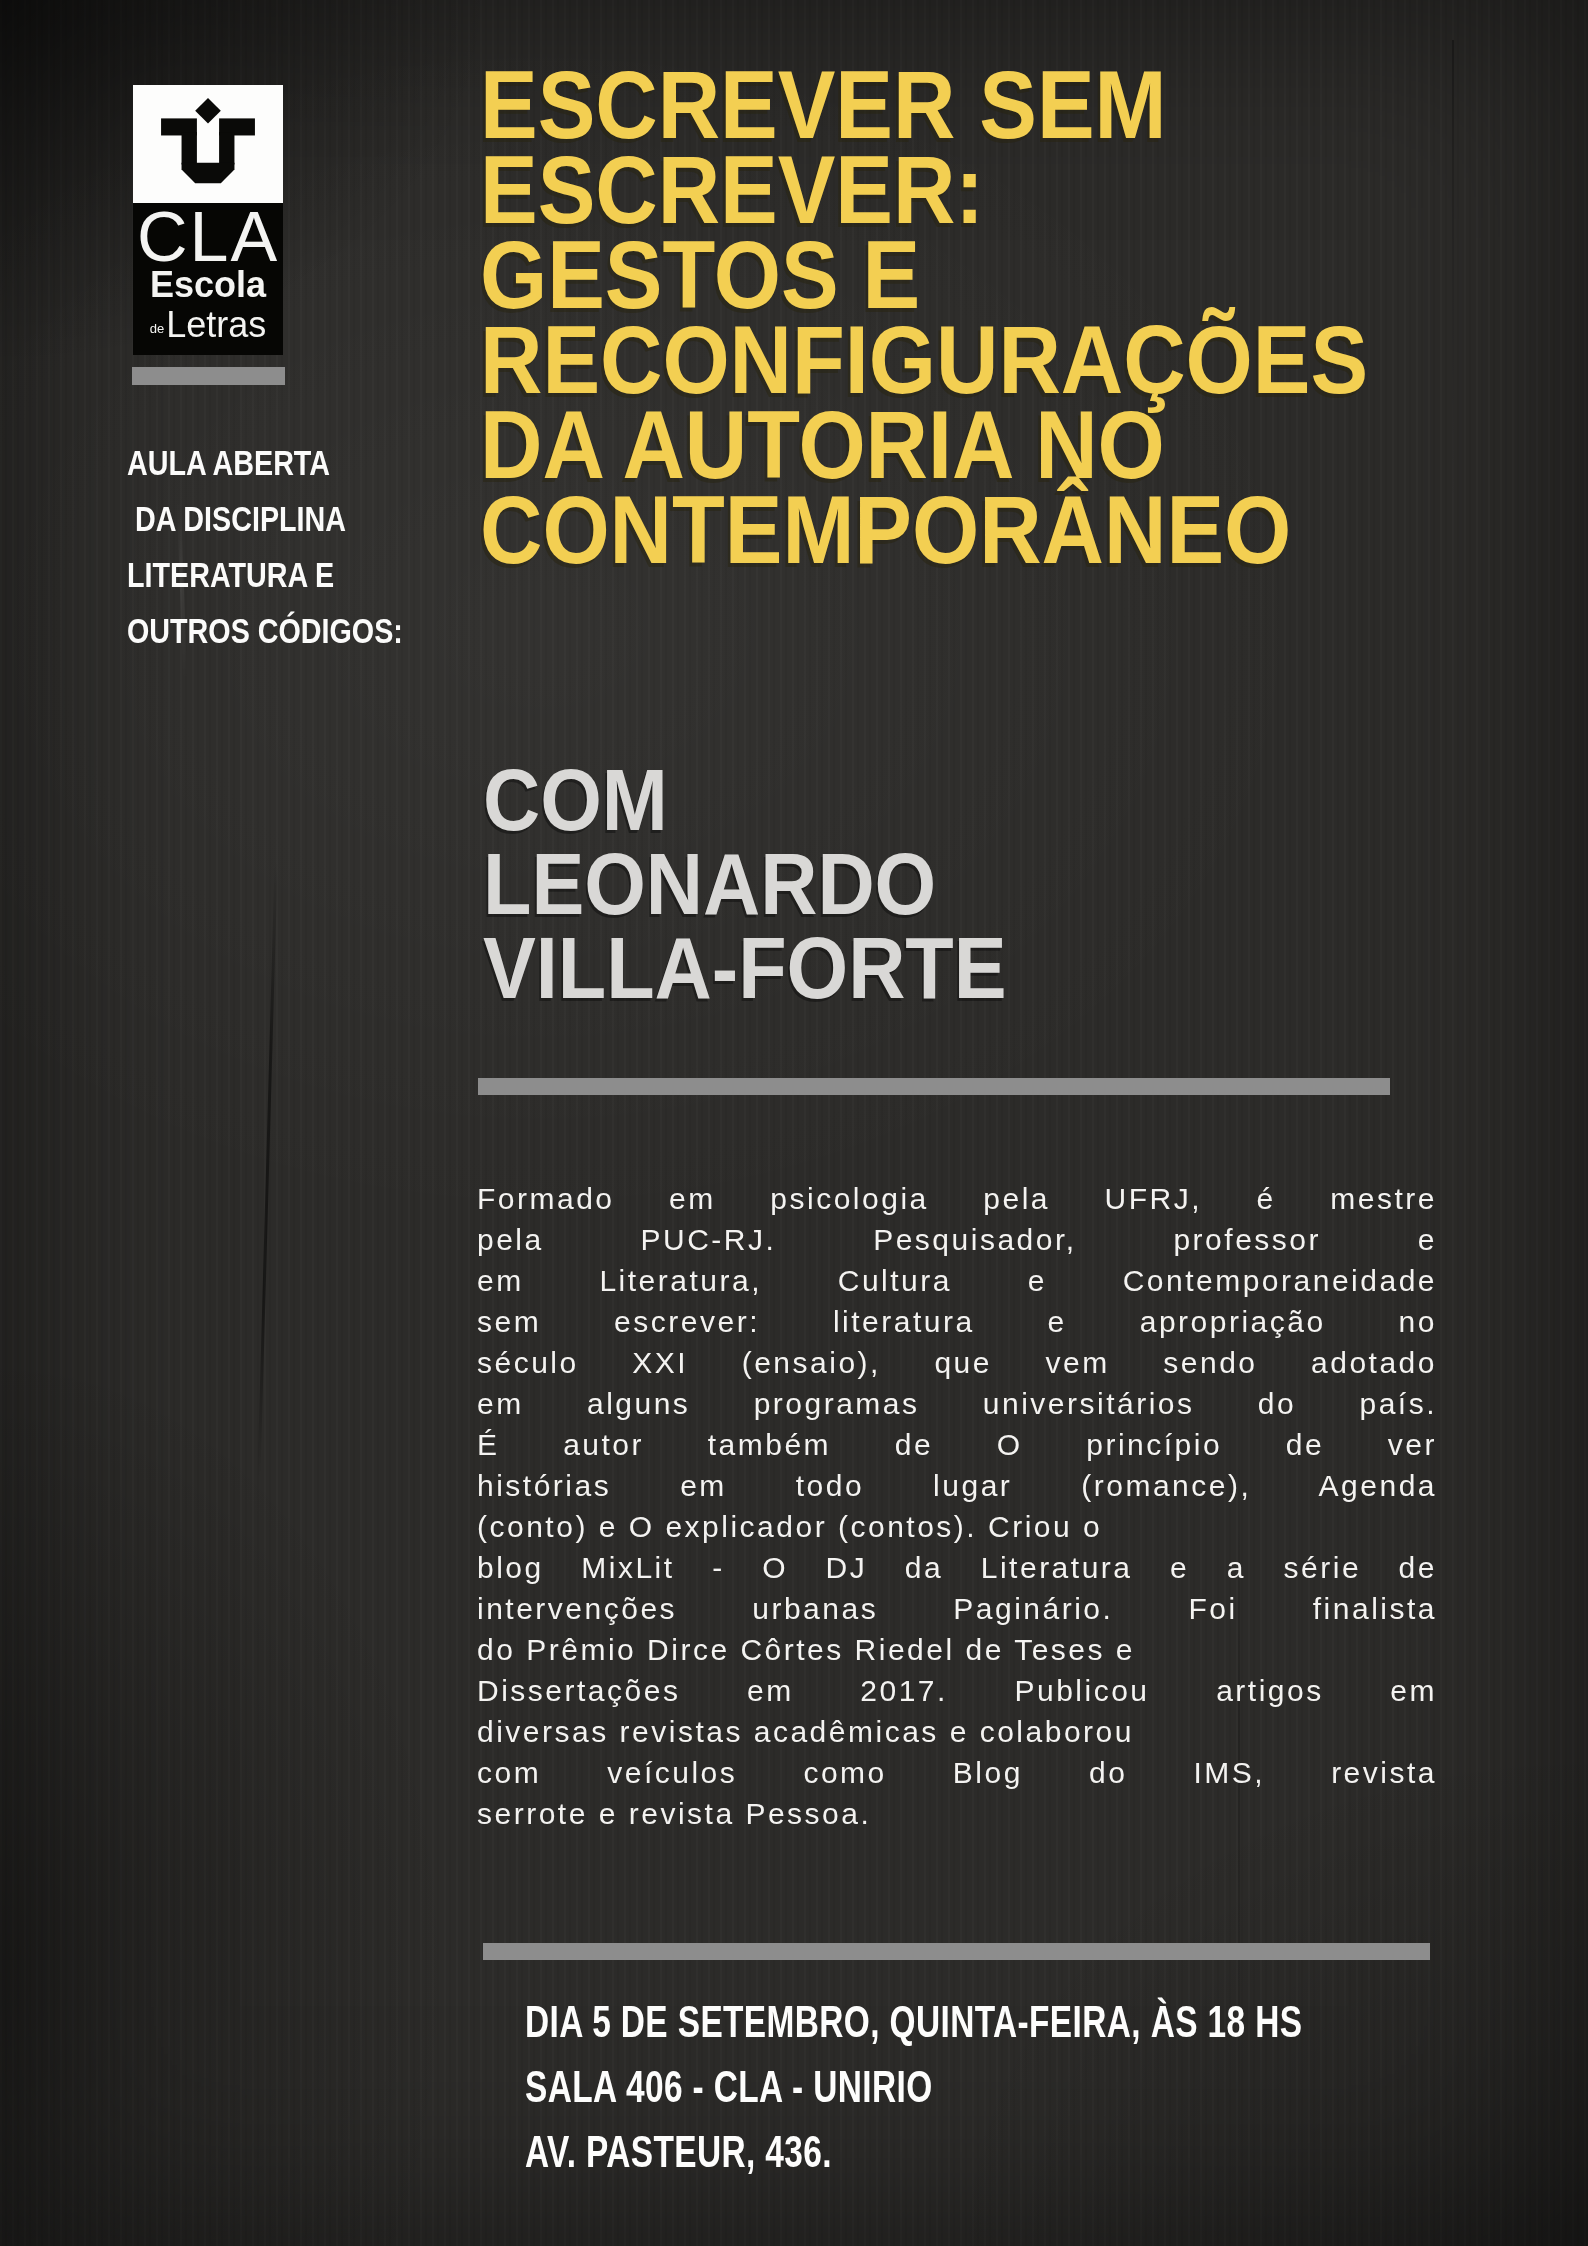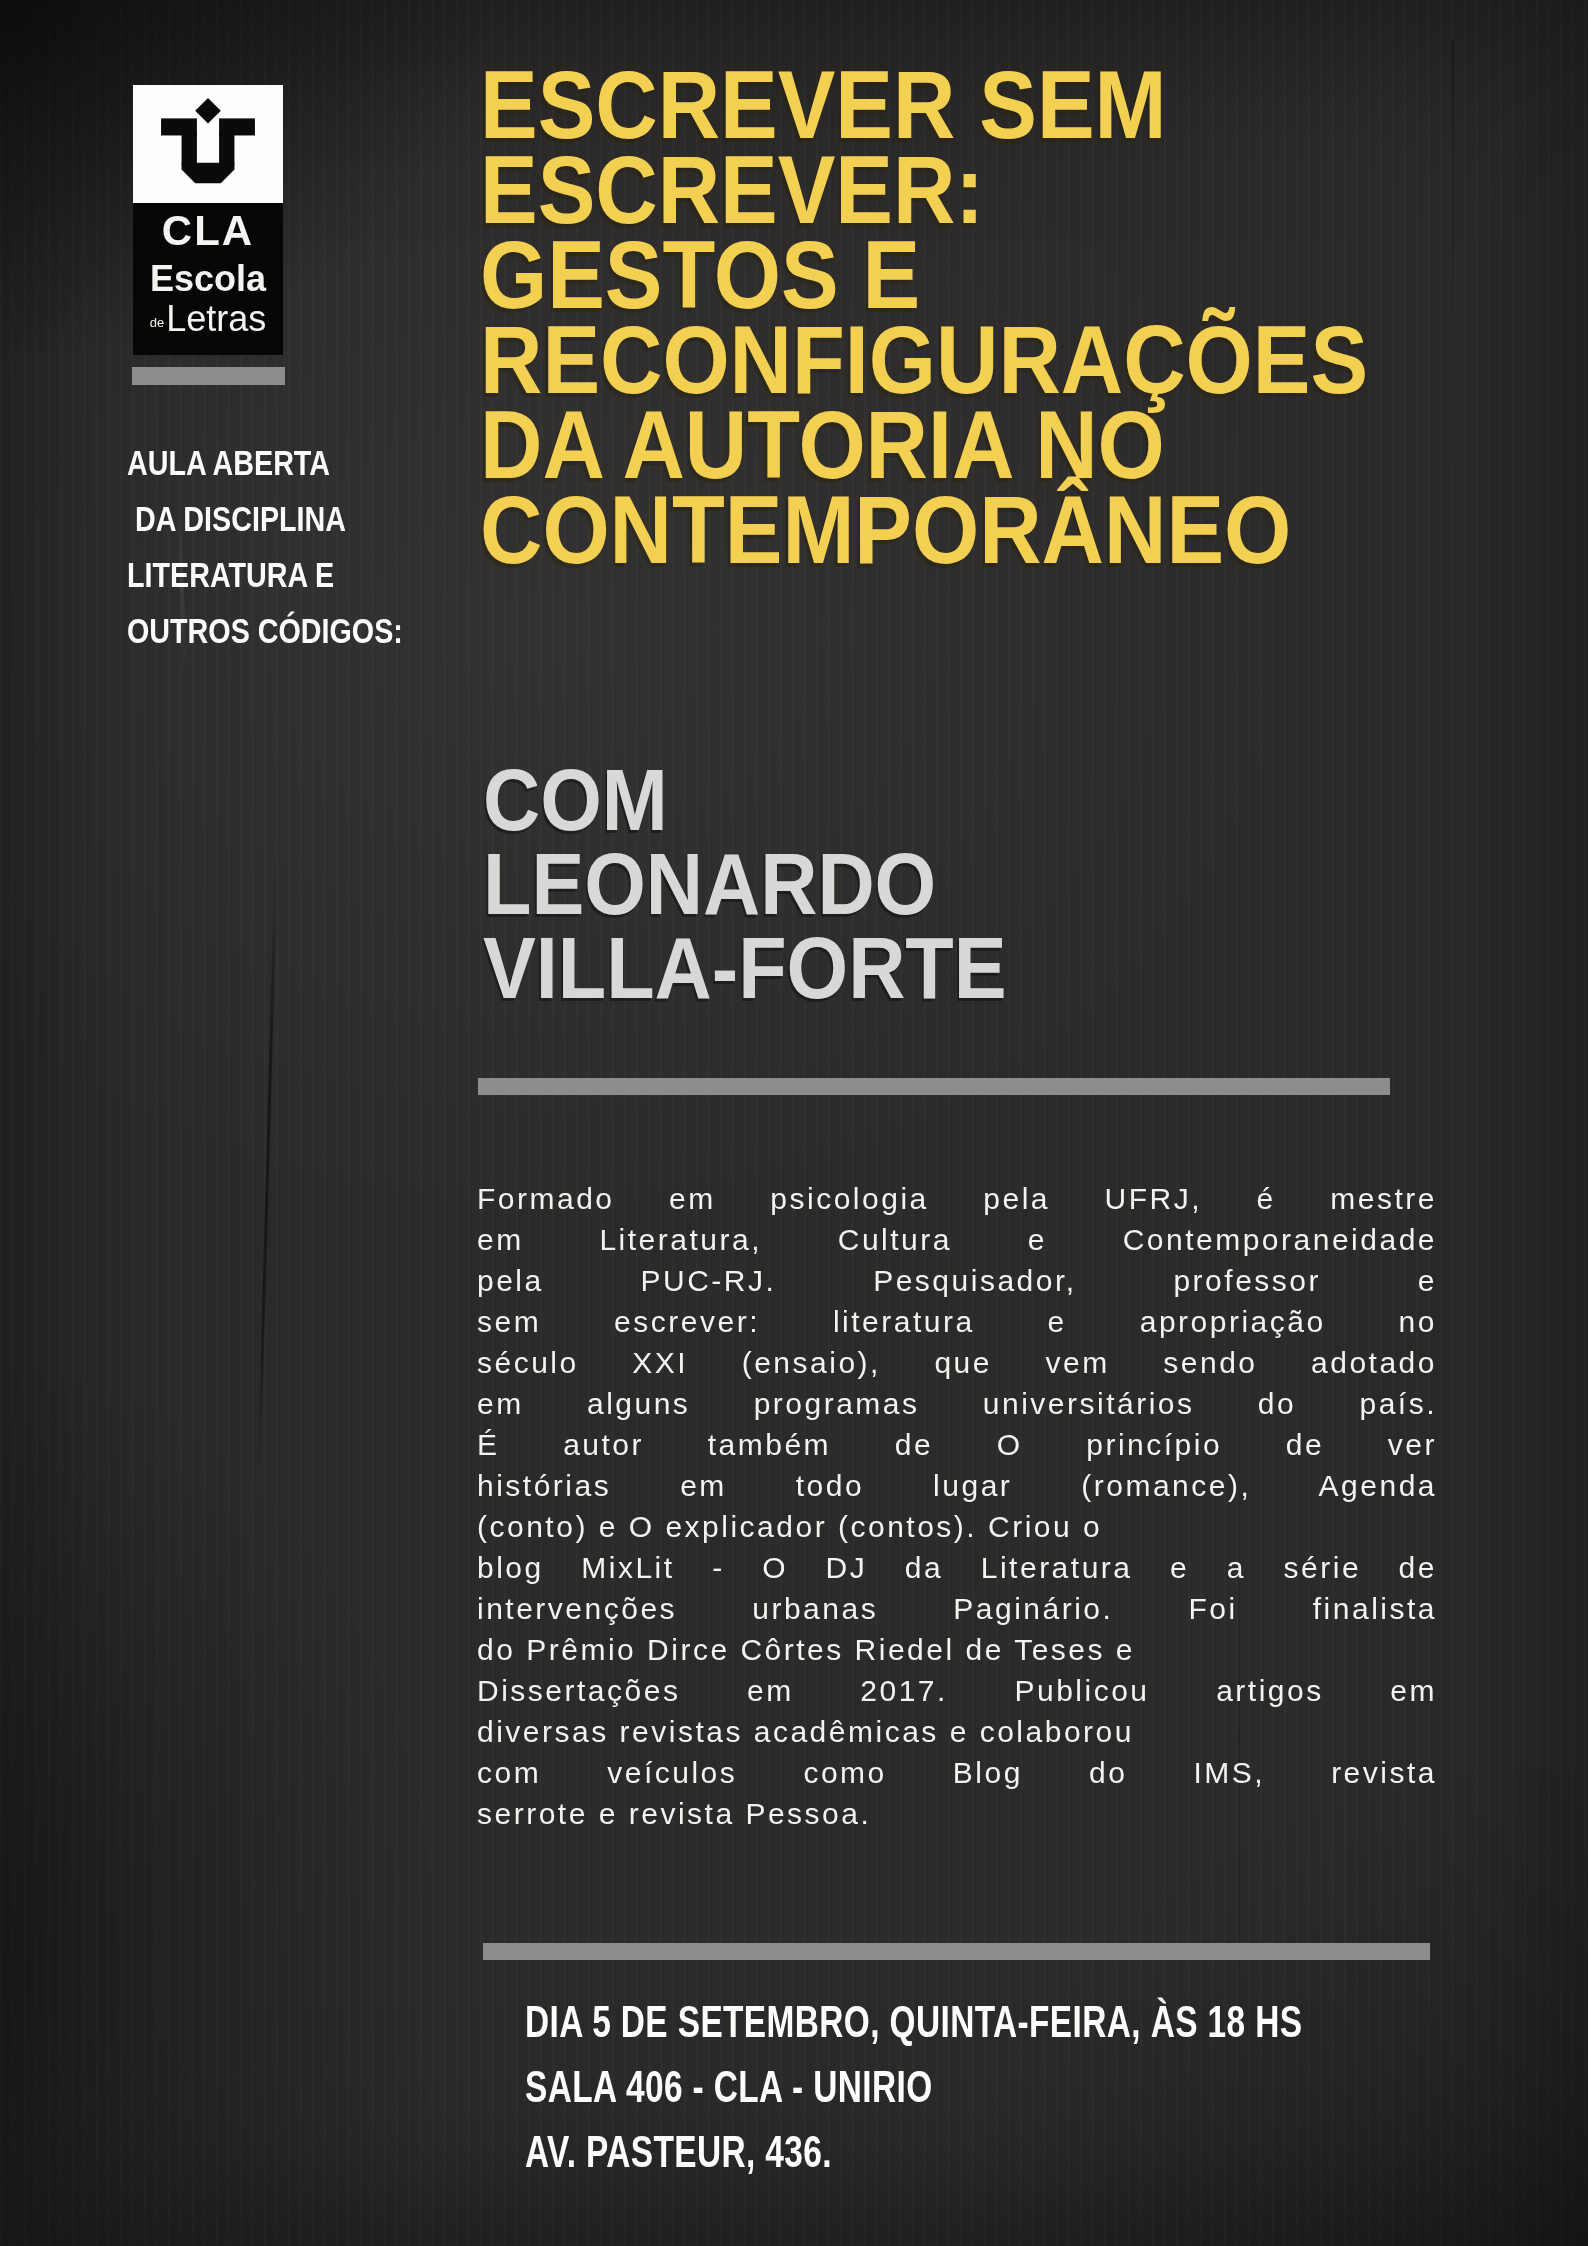--- a/index.html
+++ b/index.html
@@ -35,21 +35,21 @@
     background:linear-gradient(180deg,rgba(0,0,0,0) ,rgba(0,0,0,0.2) 40%,rgba(0,0,0,0) 100%);}
   .scuff1{left:180px;top:500px;width:4px;height:180px;
     background:linear-gradient(180deg,rgba(255,255,255,0),rgba(255,255,255,0.06),rgba(255,255,255,0));
     transform:rotate(-2deg);}
 
   
   .logo{left:133px;top:85px;width:150px;}
   .logo-top{width:150px;height:118px;background:#fdfdfc;display:flex;align-items:center;justify-content:center;}
   .logo-top svg{display:block;width:128px;height:104px;}
   .logo-bottom{width:150px;height:152px;background:#060604;color:#f4f4f2;text-align:center;overflow:hidden;}
-  .logo-cla{font-size:42px;letter-spacing:2px;line-height:56px;font-weight:700;}
+  .logo-cla{font-size:70px;letter-spacing:2px;margin-top:6px;line-height:56px;font-weight:400;}
   .logo-escola{font-size:36px;line-height:40px;font-weight:700;}
   .logo-letras{font-size:36px;line-height:40px;font-weight:400;}
   .logo-de{font-size:13px;letter-spacing:0;margin-right:2px;vertical-align:4px;}
   .logo-underline{left:132px;top:367px;width:153px;height:18px;background:#8d8d8d;}
 
   
   .kicker{left:127px;top:435px;width:420px;color:#fbfbfa;font-weight:bold;
     font-size:35px;line-height:56px;transform:scaleX(0.82);}
   .kicker div{white-space:pre;}
 
@@ -128,22 +128,22 @@
   <div class="abs speaker cond">
     <div>COM</div>
     <div>LEONARDO</div>
     <div>VILLA-FORTE</div>
   </div>
 
   <div class="abs divider divider1"></div>
 
   <div class="abs bio">
     <div class="j">Formado em psicologia pela UFRJ, é mestre</div>
+    <div class="j">pela PUC-RJ. Pesquisador, professor e</div>
     <div class="j">em Literatura, Cultura e Contemporaneidade</div>
-    <div class="j">pela PUC-RJ. Pesquisador, professor e</div>
     <div class="j">sem escrever: literatura e apropriação no</div>
     <div class="j">século XXI (ensaio), que vem sendo adotado</div>
     <div class="j">em alguns programas universitários do país.</div>
     <div class="j">É autor também de O princípio de ver</div>
     <div class="j">histórias em todo lugar (romance), Agenda</div>
     <div class="l">(conto) e O explicador (contos). Criou o</div>
     <div class="j">blog MixLit - O DJ da Literatura e a série de</div>
     <div class="j">intervenções urbanas Paginário. Foi finalista</div>
     <div class="l">do Prêmio Dirce Côrtes Riedel de Teses e</div>
     <div class="j">Dissertações em 2017. Publicou artigos em</div>

